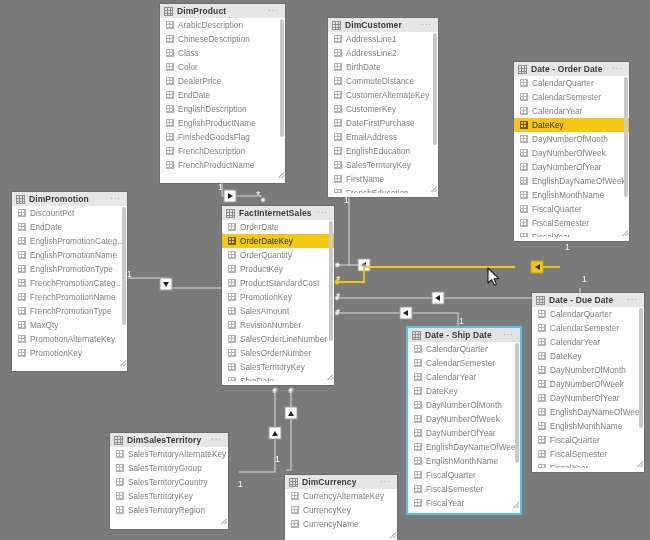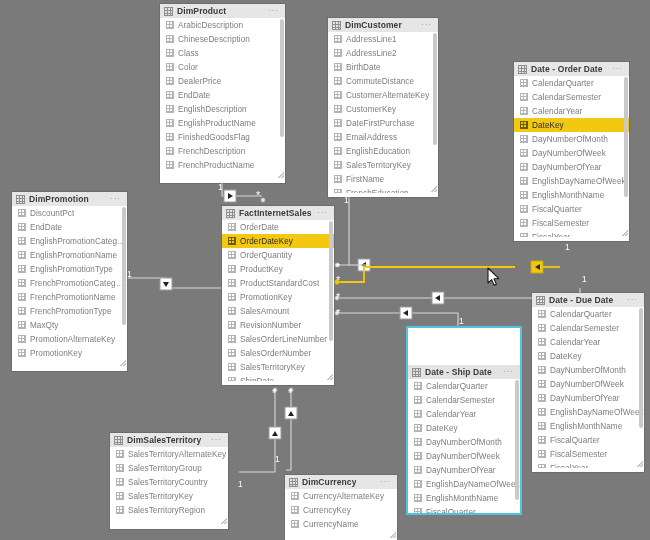--- a/index.html
+++ b/index.html
@@ -39,21 +39,21 @@
   }
   .tbl-hdr {
     height: 14px;
     background: #e6e6e6;
     display: flex;
     align-items: center;
     padding: 0 5px 0 4px;
     box-sizing: border-box;
     position: relative;
   }
-  .tbl.selected .tbl-hdr { background: #e3e3e3; margin-top: 37px; }
+  .tbl.selected .tbl-hdr { background: #e3e3e3; }
   .tbl-title {
     font-size: 8.5px;
     font-weight: bold;
     color: #3a3a3a;
     white-space: nowrap;
     overflow: hidden;
     letter-spacing: 0.1px;
     margin-left: 4px;
   }
   .dots {

